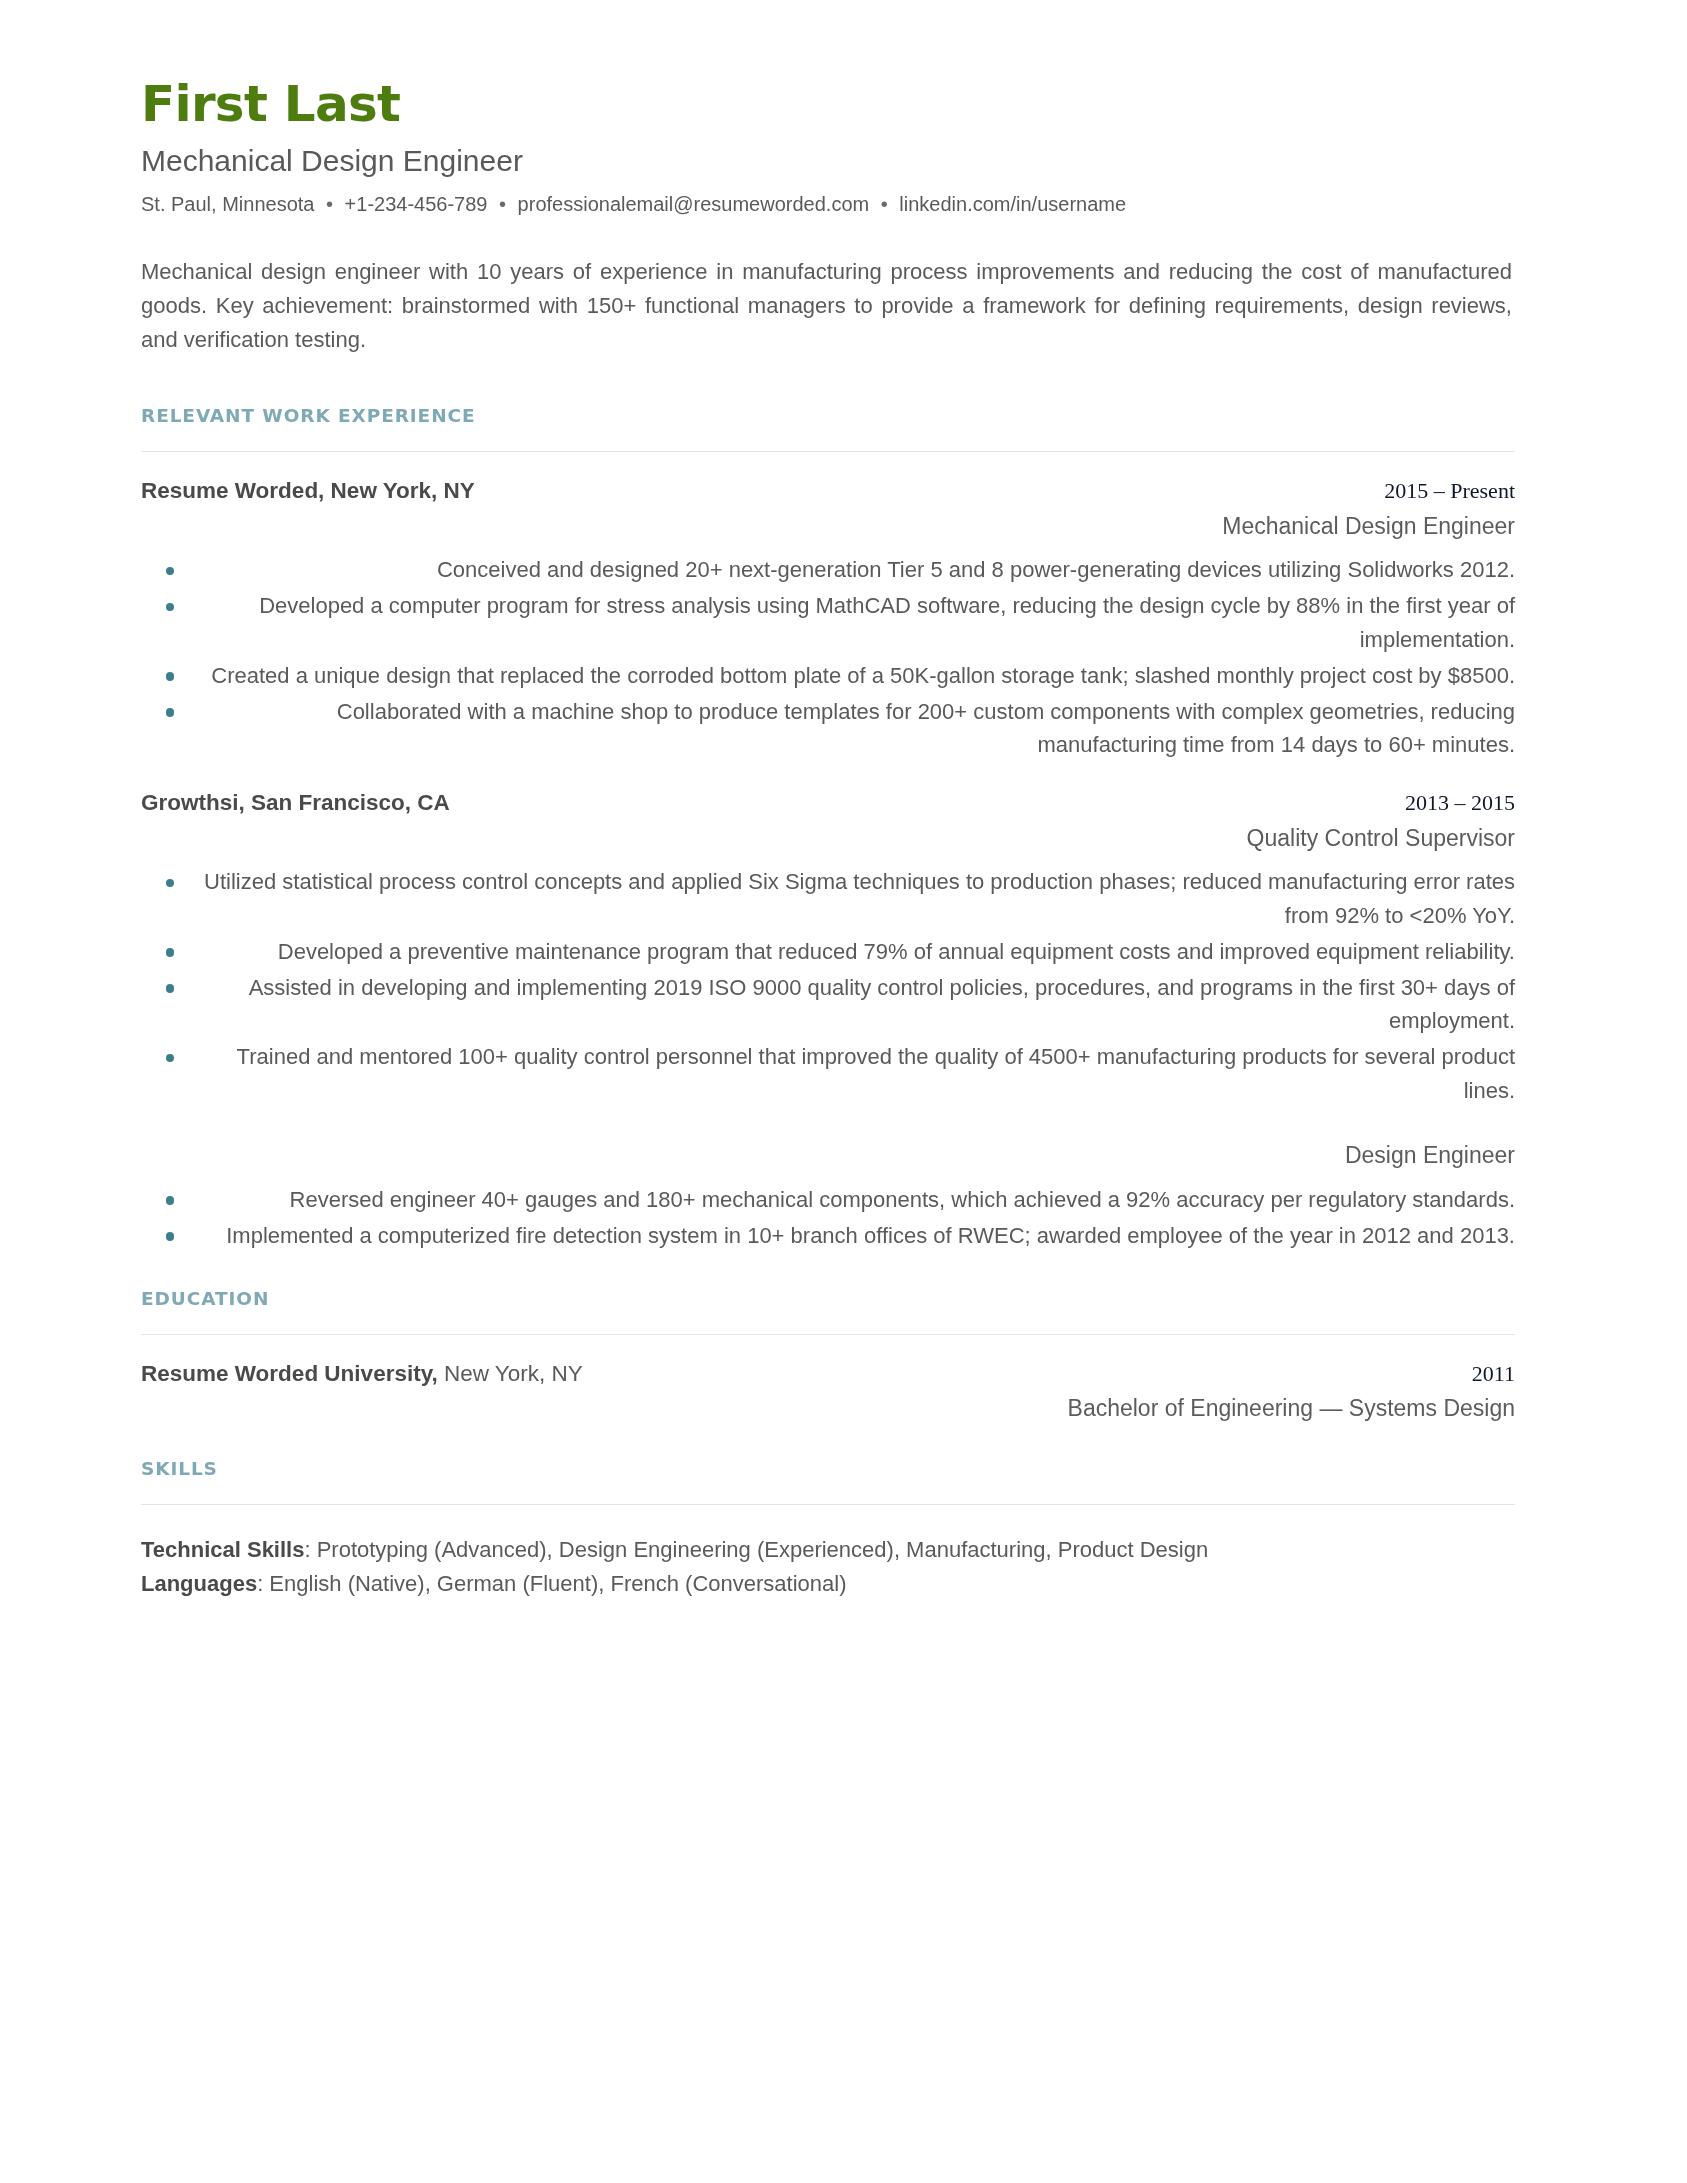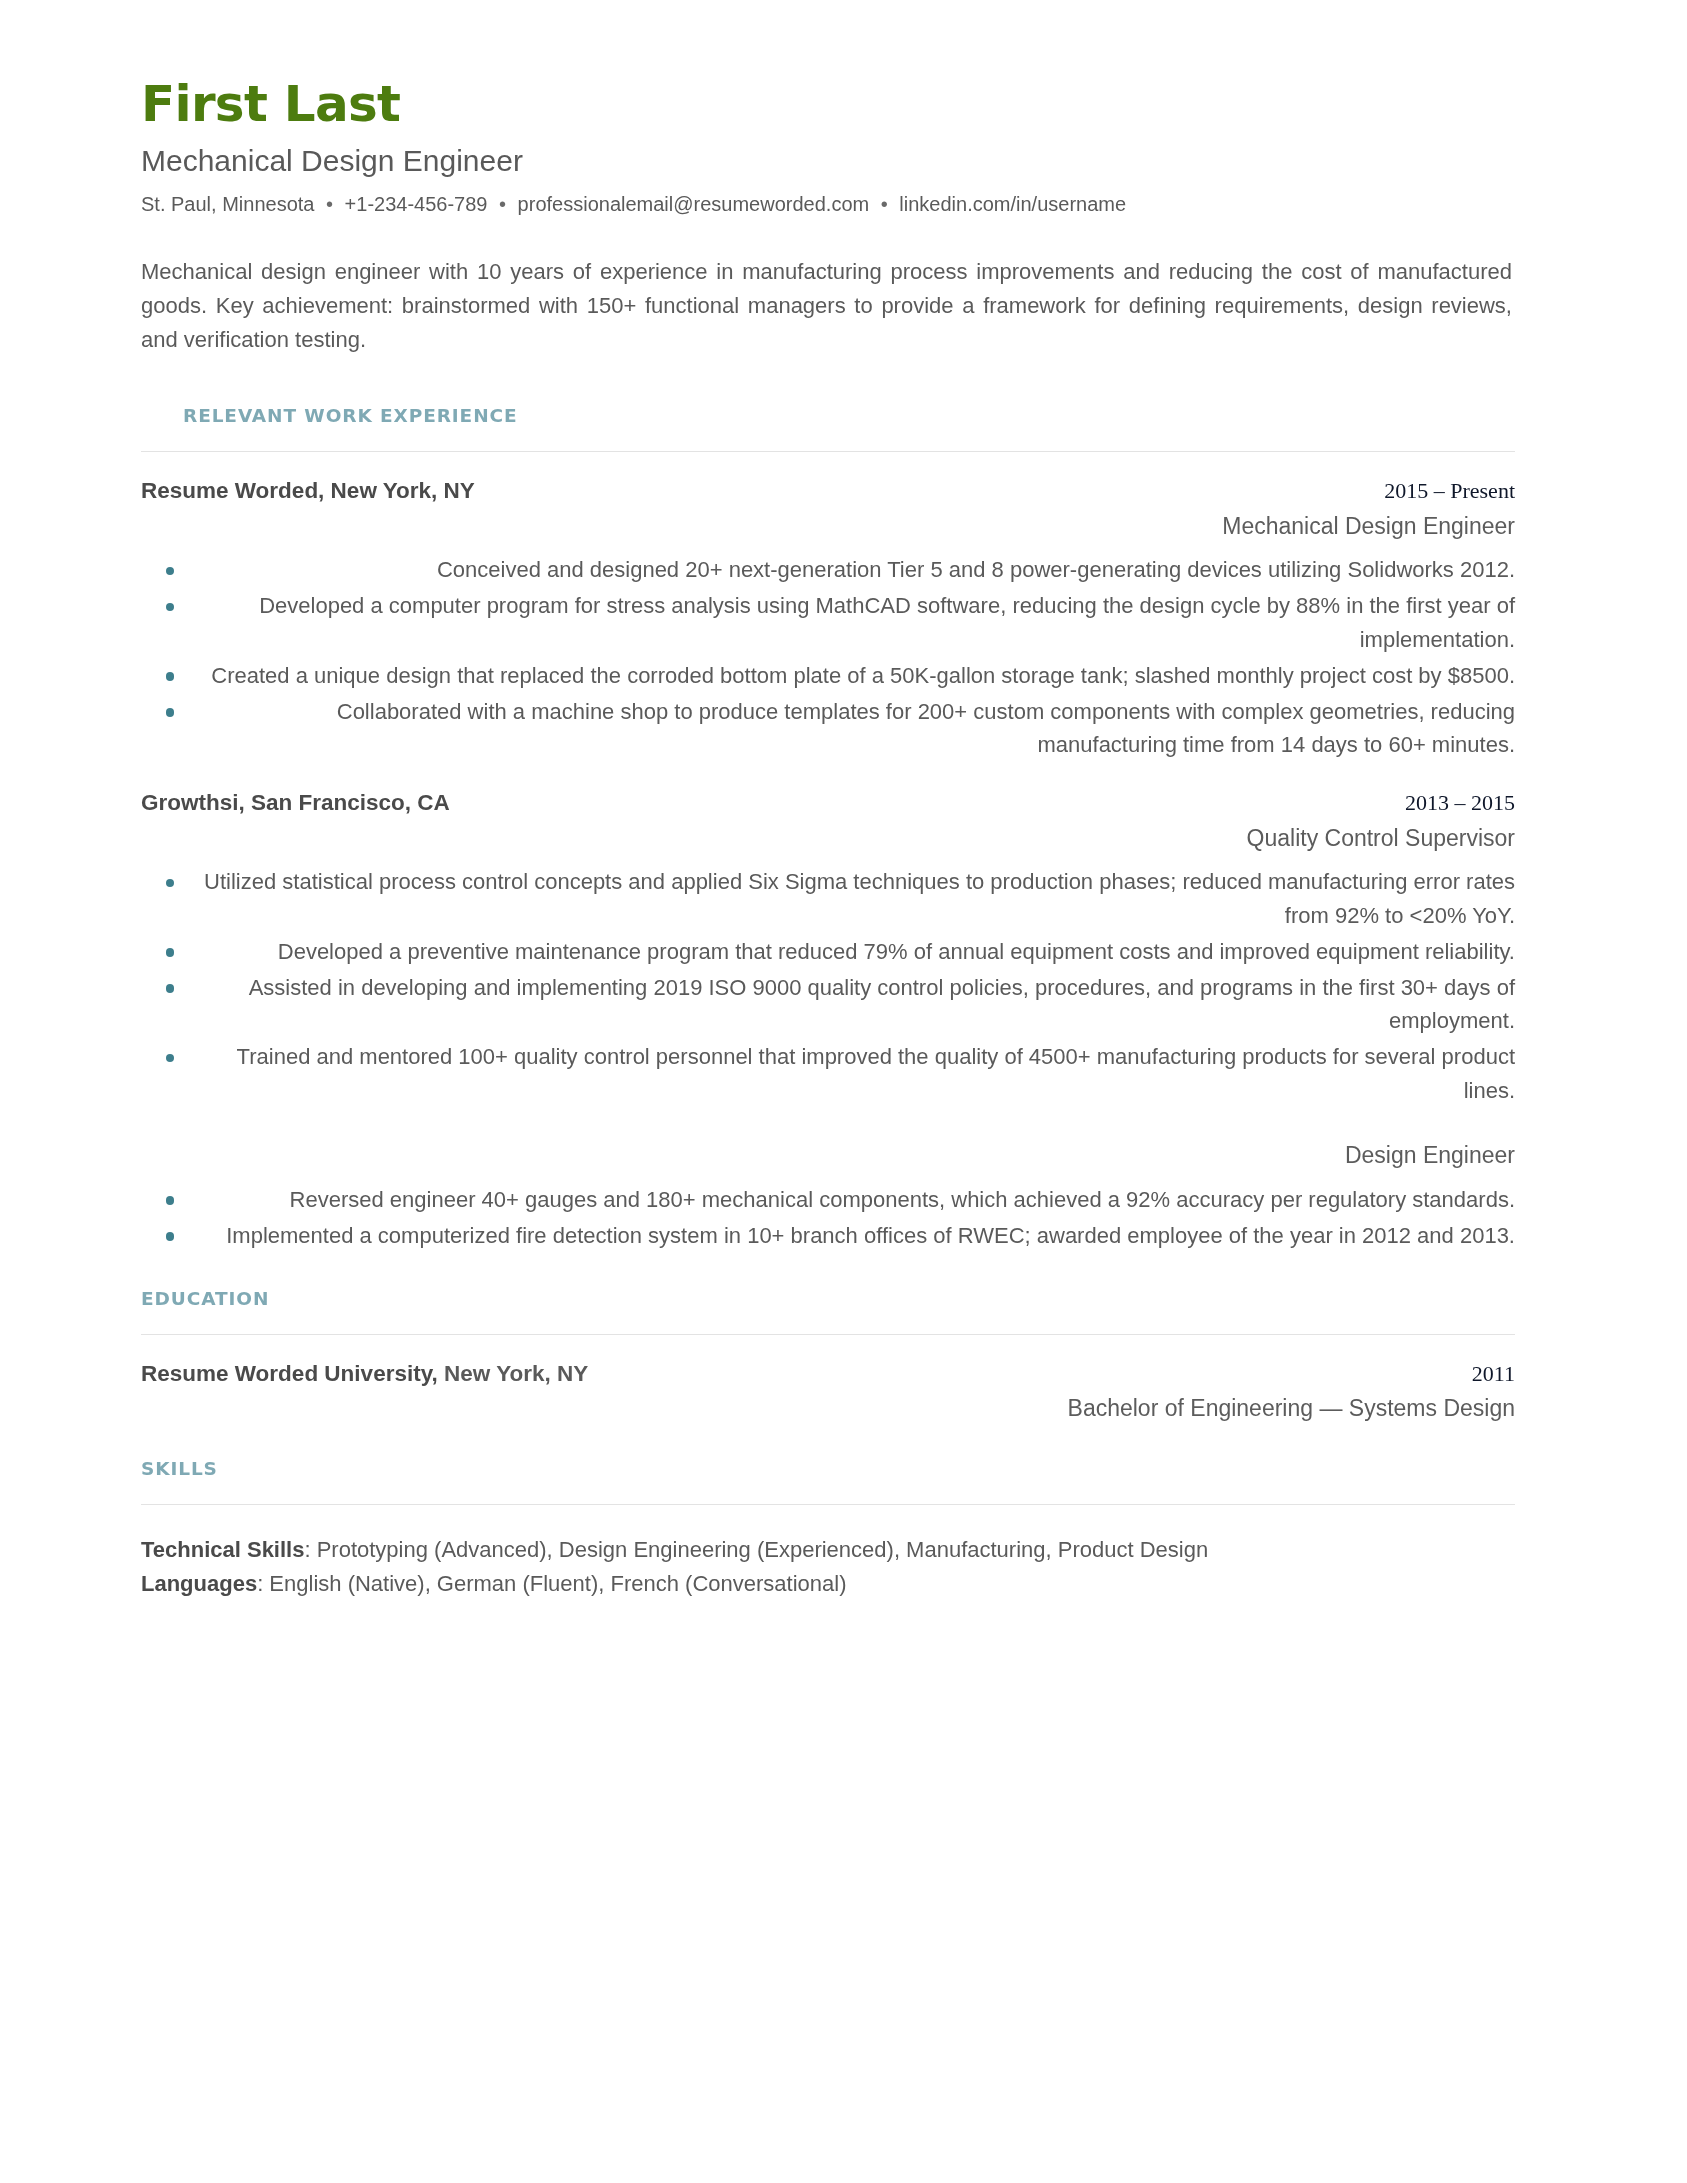--- a/index.html
+++ b/index.html
@@ -78,21 +78,21 @@
     text-transform: uppercase;
     margin: 0;
   }
   .rule {
     border: 0;
     border-top: 1.3px solid #e3e3e3;
     margin: 0;
     padding: 0;
     height: 0;
   }
-  .sec-work { padding-top: 48px; margin-left: 42px; }
+  .sec-work { padding-top: 48px; }
   .sec-edu  { padding-top: 33px; }
   .sec-skills { padding-top: 34px; }
   .rule-work   { margin-top: 25px; }
   .rule-edu    { margin-top: 25px; }
   .rule-skills { margin-top: 25px; }
 
   
   .entry { padding-top: 25px; text-align: right; }
   .entry-row {
     display: flex;
@@ -101,21 +101,21 @@
     width: 100%;
   }
   .org {
     font-family: "Liberation Sans", sans-serif;
     font-size: 22.5px;
     font-weight: 700;
     color: #4a4a4a;
     line-height: 1.25;
   }
   .org .org-light {
-    font-weight: 700;
+    font-weight: 400;
     color: #5a5a5a;
   }
   .dates {
     font-family: Liberation Serif, serif;
     font-size: 22px;
     font-weight: 400;
     color: #0f172a;
     white-space: nowrap;
     padding-left: 26.5px;
   }

